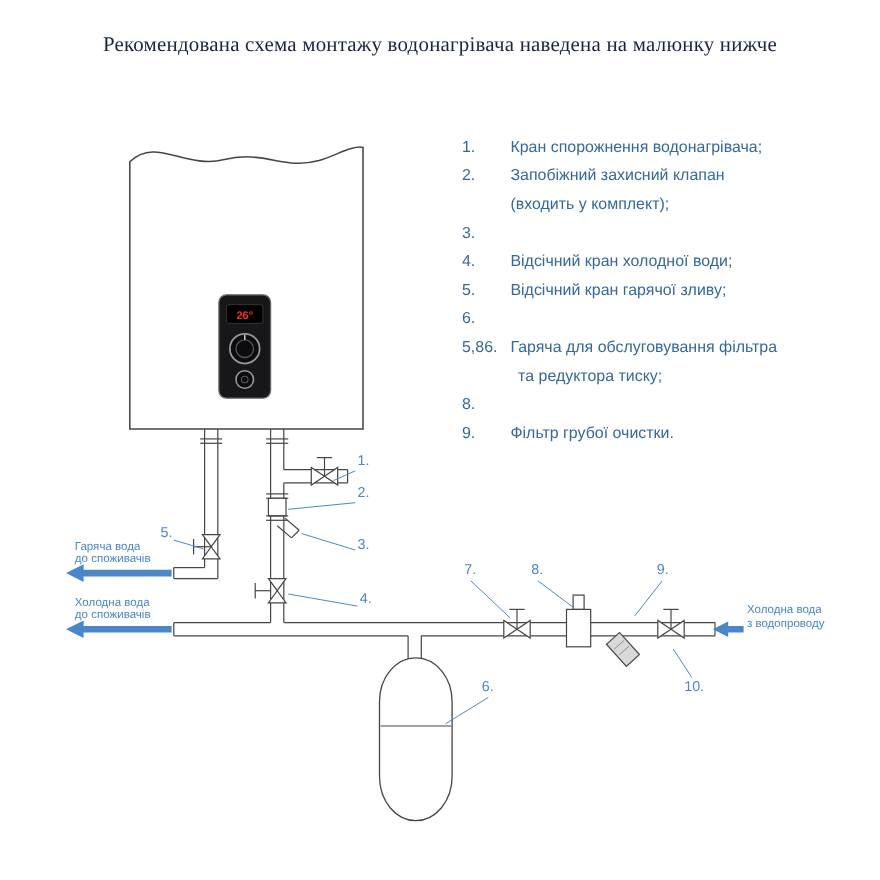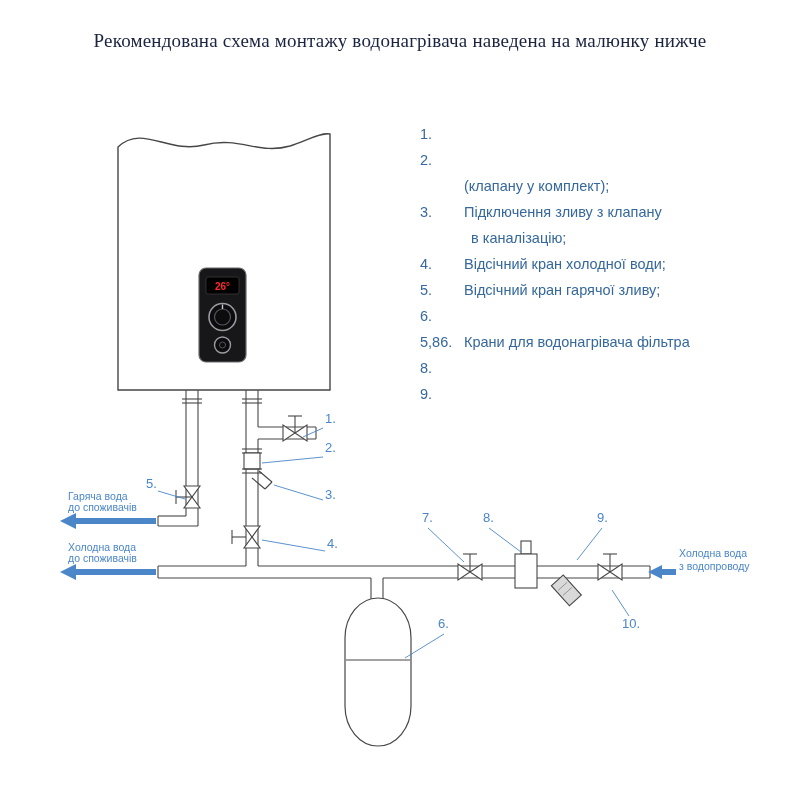--- a/index.html
+++ b/index.html
@@ -24,59 +24,58 @@
 </head>
 <body>
 
 <div class="page">
 
   <div class="title">Рекомендована схема монтажу водонагрівача наведена на малюнку нижче</div>
 
   <div class="legend">
     <div class="lrow">
         <span class="lnum">1.</span>
+        <span class="ltxt">Кран спорожнення водонагрівача;</span>
       </div>
     <div class="lrow">
         <span class="lnum">2.</span>
+        <span class="ltxt">Запобіжний захисний клапан</span>
       </div>
     <div class="lrow">
         <span class="lnum"></span>
-        <span class="ltxt">(клапану у комплект);</span>
+        <span class="ltxt">(входить у комплект);</span>
       </div>
     <div class="lrow">
         <span class="lnum">3.</span>
-        <span class="ltxt">Підключення зливу з клапану</span>
+      </div>
+    <div class="lrow">
+        <span class="lnum">4.</span>
+        <span class="ltxt">Відсічний кран холодної води;</span>
+      </div>
+    <div class="lrow">
+        <span class="lnum">5.</span>
+        <span class="ltxt">Відсічний кран гарячої зливу;</span>
+      </div>
+    <div class="lrow">
+        <span class="lnum">6.</span>
+      </div>
+    <div class="lrow">
+        <span class="lnum">5,86.</span>
+        <span class="ltxt">Гаряча для обслуговування фільтра</span>
       </div>
     <div class="lrow cont">
         <span class="lnum"></span>
-        <span class="ltxt">в каналізацію;</span>
-      </div>
-    <div class="lrow">
-        <span class="lnum">4.</span>
-        <span class="ltxt">Відсічний кран холодної води;</span>
-      </div>
-    <div class="lrow">
-        <span class="lnum">5.</span>
-        <span class="ltxt">Відсічний кран гарячої зливу;</span>
-      </div>
-    <div class="lrow">
-        <span class="lnum">6.</span>
-      </div>
-    <div class="lrow">
-        <span class="lnum">5,86.</span>
-        <span class="ltxt">Крани для водонагрівача фільтра</span>
-      </div>
-    <div class="lrow cont">
-        <span class="lnum"></span>
+        <span class="ltxt">та редуктора тиску;</span>
       </div>
     <div class="lrow">
         <span class="lnum">8.</span>
       </div>
     <div class="lrow">
         <span class="lnum">9.</span>
+        <span class="ltxt">Фільтр грубої очистки.</span>
       </div>
   </div>
 
   <svg width="800" height="800" viewBox="0 0 800 800">
 
     <g>
       <path d="M118,390 L118,147 C142,124 168,154 204,145 C240,136 258,155 290,146 C306,141 321,132 330,134 L330,390 Z" fill="#ffffff" stroke="#464646" stroke-width="1.4"></path>
       <rect x="199" y="268" width="47" height="94" rx="7" fill="#17171a" stroke="#6a6a6a" stroke-width="1.2"></rect>
       <rect x="206" y="277" width="33" height="17" rx="2" fill="#000000" stroke="#3a3a3a" stroke-width="0.8"></rect>
       <text x="222.5" y="290" text-anchor="middle" font-size="10" font-weight="bold" fill="#ff2a2a">26°</text>

